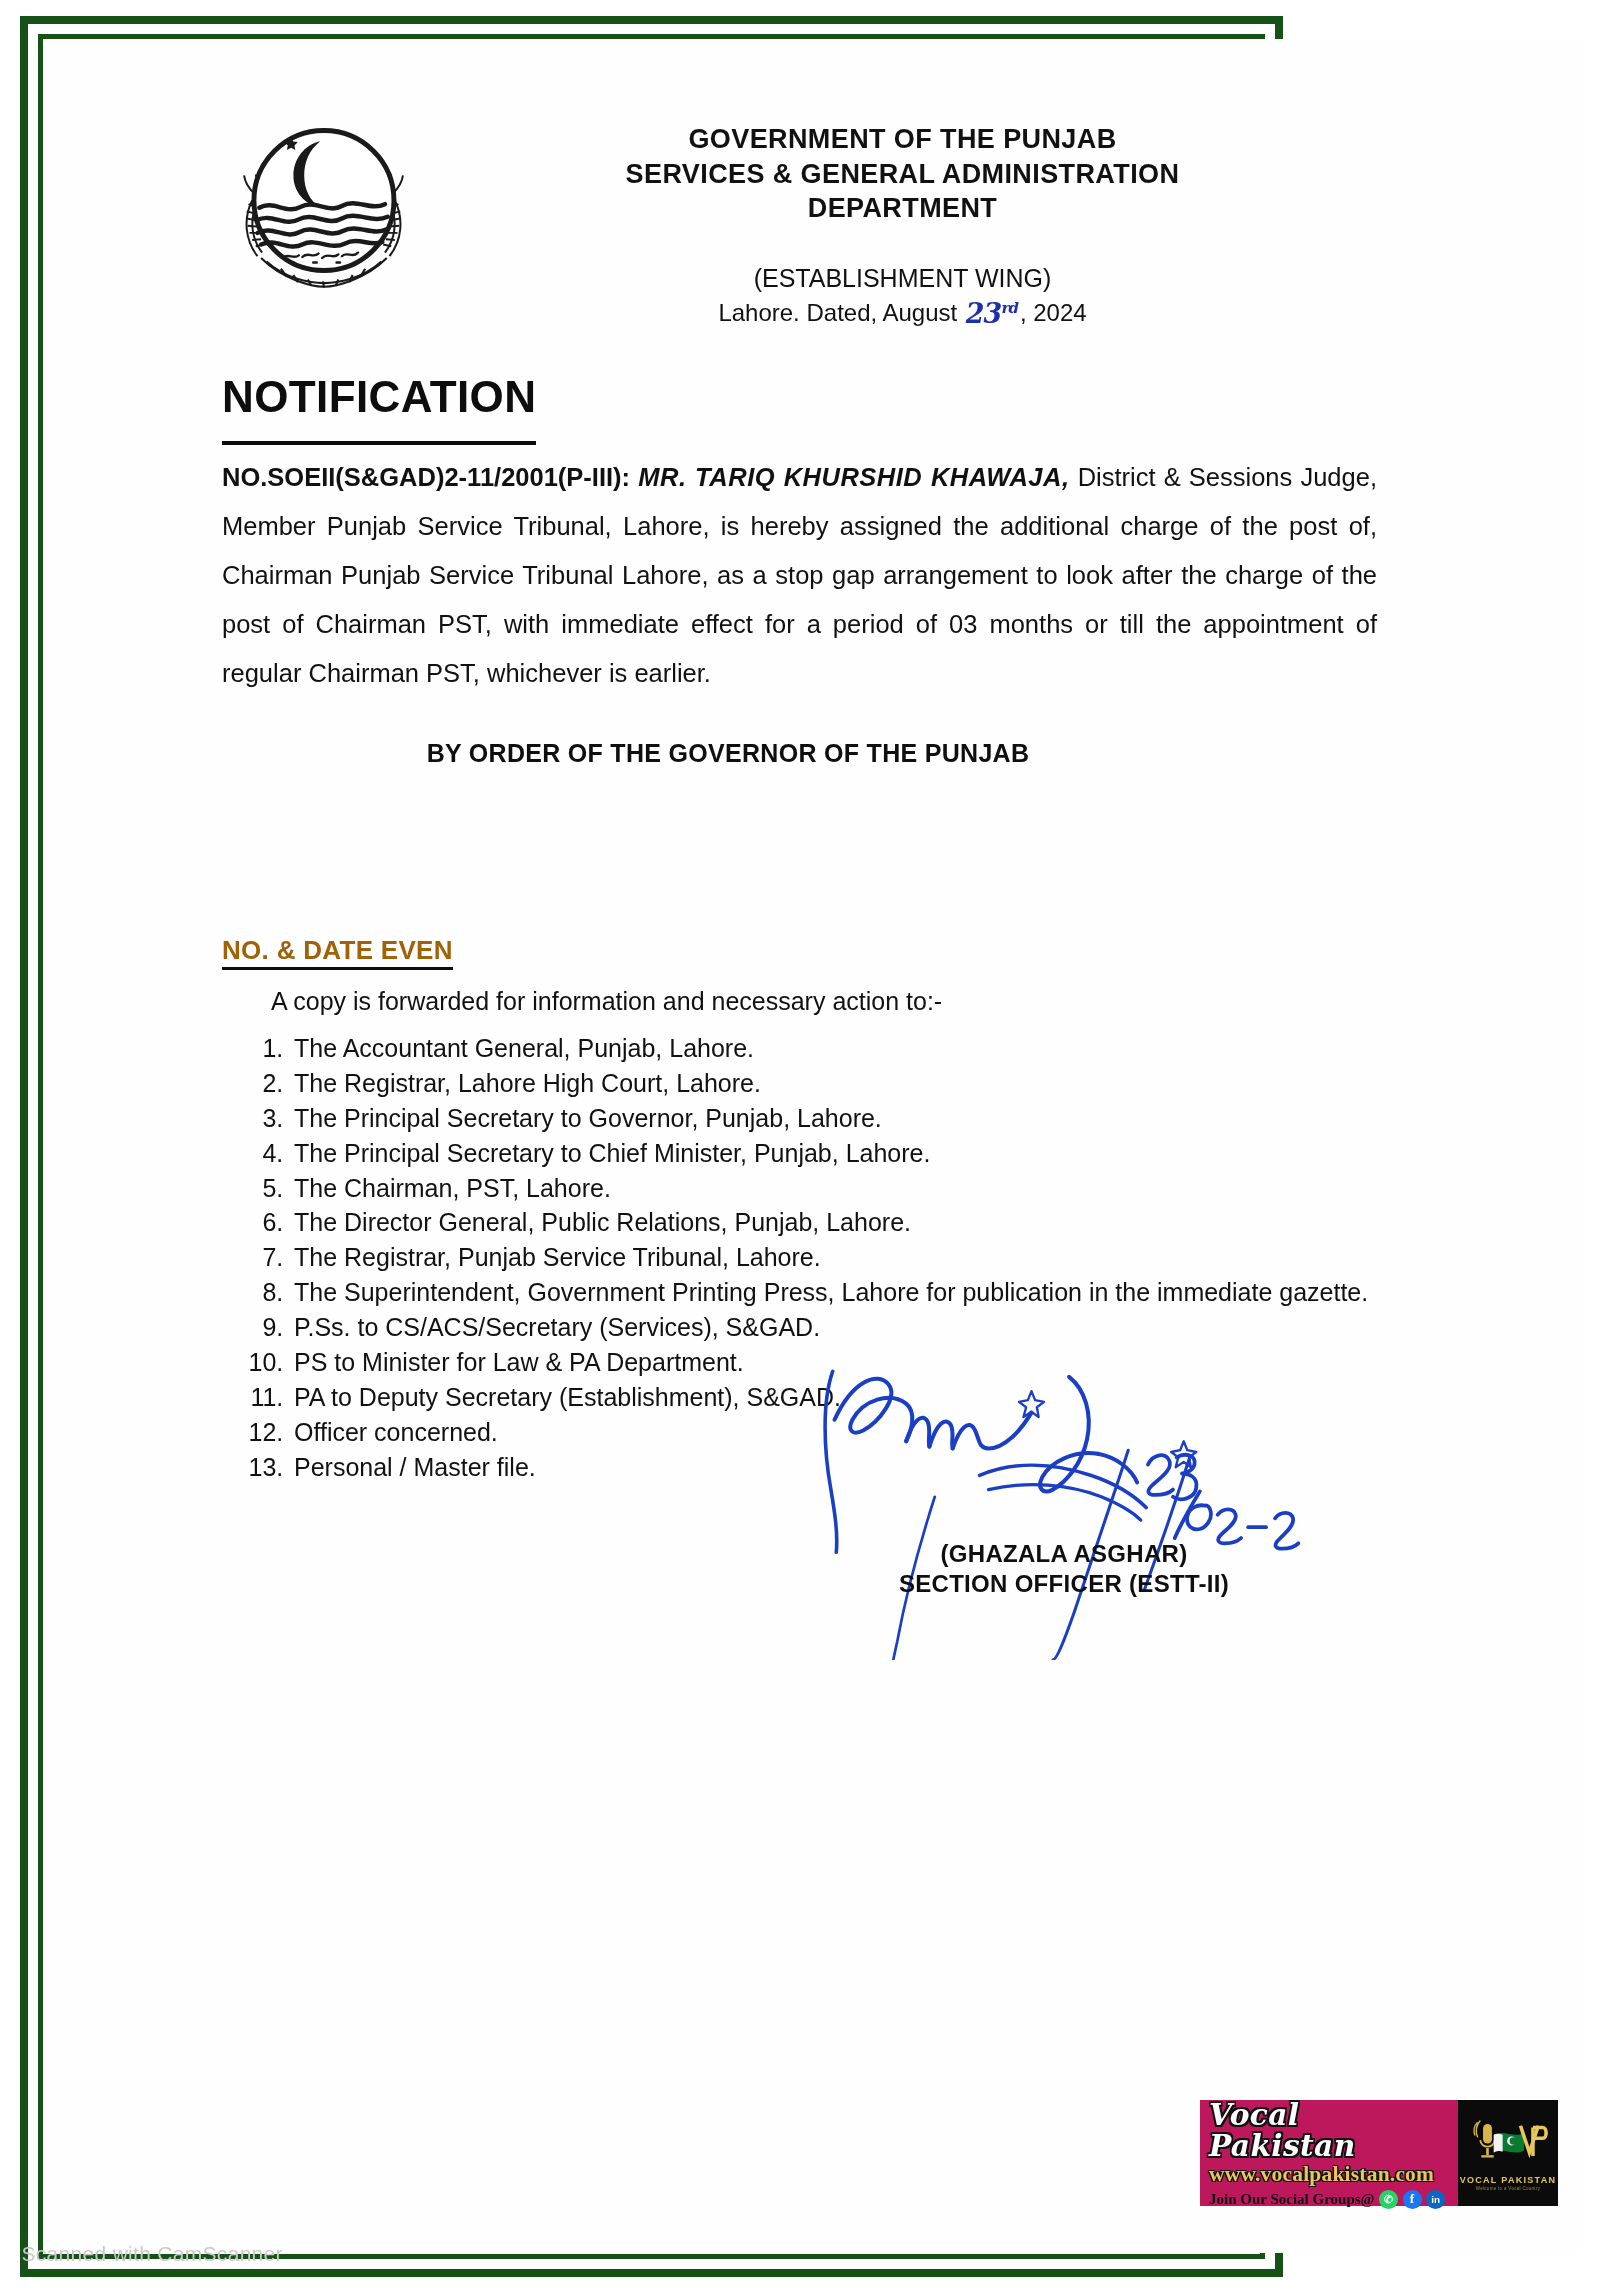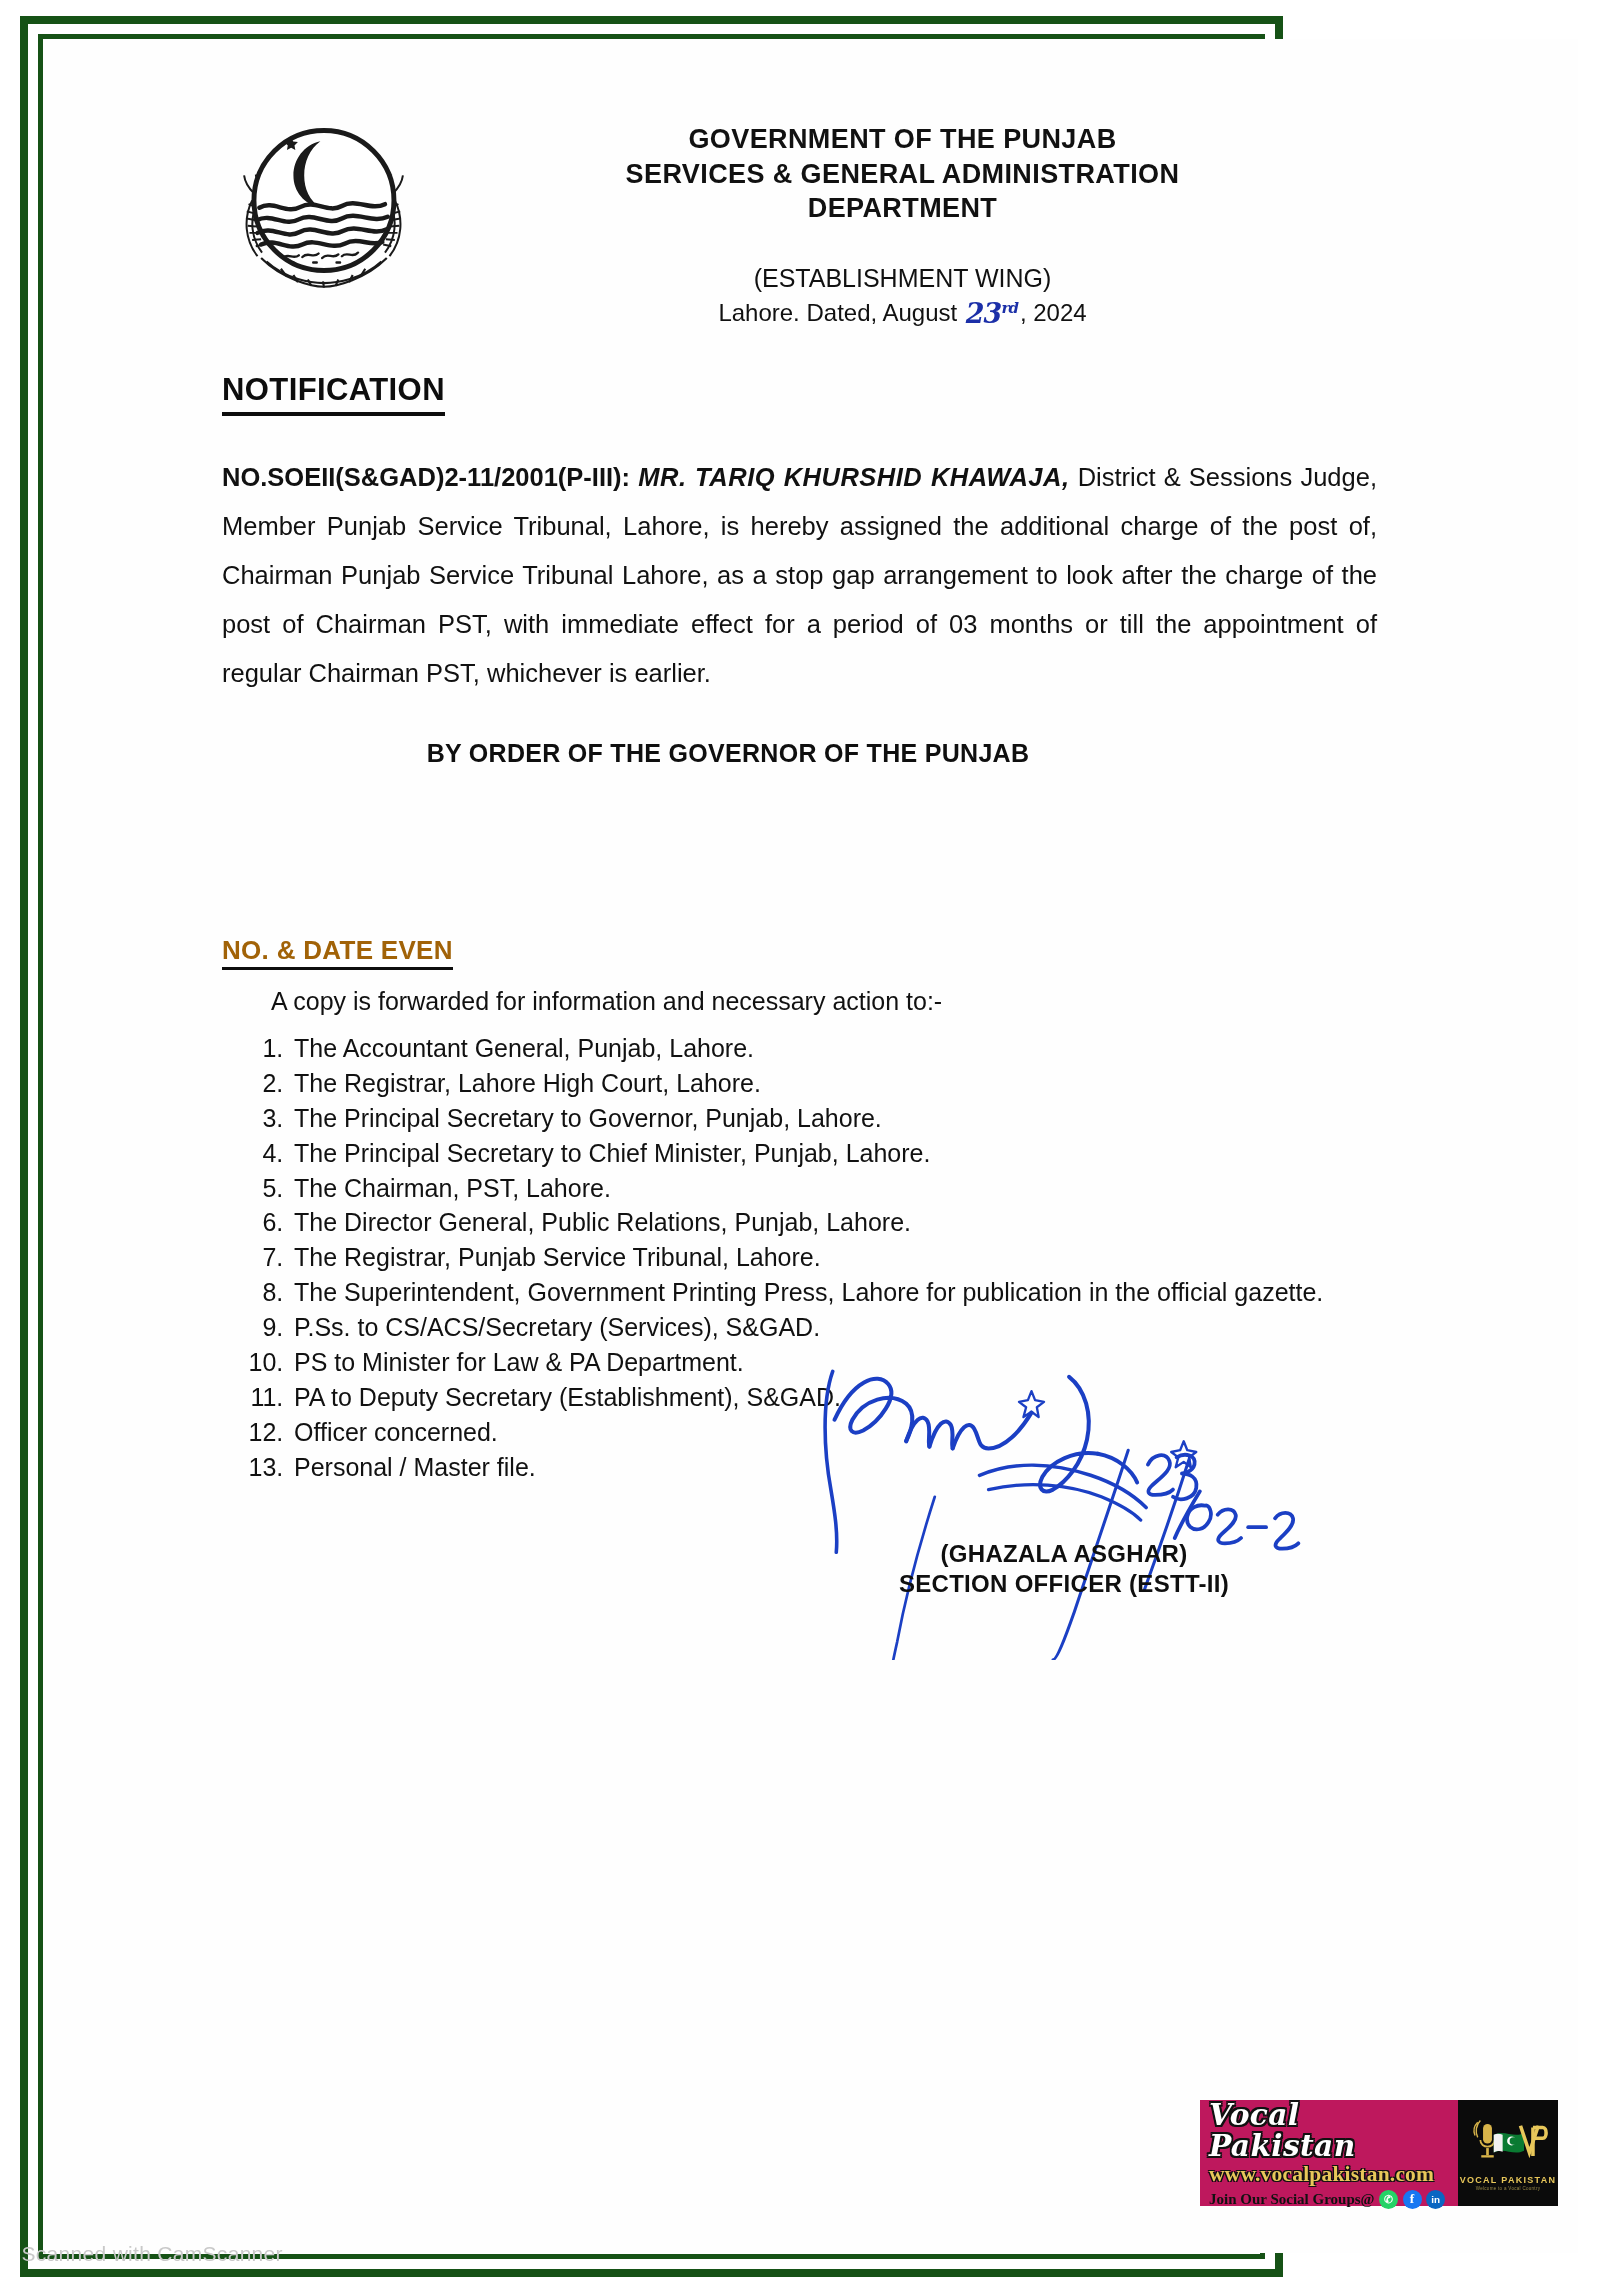--- a/index.html
+++ b/index.html
@@ -107,26 +107,26 @@
   .hand sup {
     font-size: 15px;
     vertical-align: super;
   }
 
   
   .notif-title {
     position: absolute;
     left: 179px;
     top: 333px;
-    font-size: 31px;
+    font-size: 44px;
     font-weight: bold;
     color: #0d0d0d;
     letter-spacing: 0.4px;
     border-bottom: 4.5px solid #0d0d0d;
-    padding-bottom: 4px;
+    padding-bottom: 19px;
     display: inline-block;
   }
 
   
   .body-para {
     position: absolute;
     left: 179px;
     top: 414px;
     width: 1155px;
     font-size: 25.5px;
@@ -463,21 +463,21 @@
       <li>
           <span class="dist-num">6.</span>
           <span class="dist-text">The Director General, Public Relations, Punjab, Lahore.</span>
         </li>
       <li>
           <span class="dist-num">7.</span>
           <span class="dist-text">The Registrar, Punjab Service Tribunal, Lahore.</span>
         </li>
       <li>
           <span class="dist-num">8.</span>
-          <span class="dist-text">The Superintendent, Government Printing Press, Lahore for publication in the official gazette.</span>
+          <span class="dist-text">The Superintendent, Government Printing Press, Lahore for publication in the immediate gazette.</span>
         </li>
       <li>
           <span class="dist-num">9.</span>
           <span class="dist-text">P.Ss. to CS/ACS/Secretary (Services), S&amp;GAD.</span>
         </li>
       <li>
           <span class="dist-num">10.</span>
           <span class="dist-text">PS to Minister for Law &amp; PA Department.</span>
         </li>
       <li>

